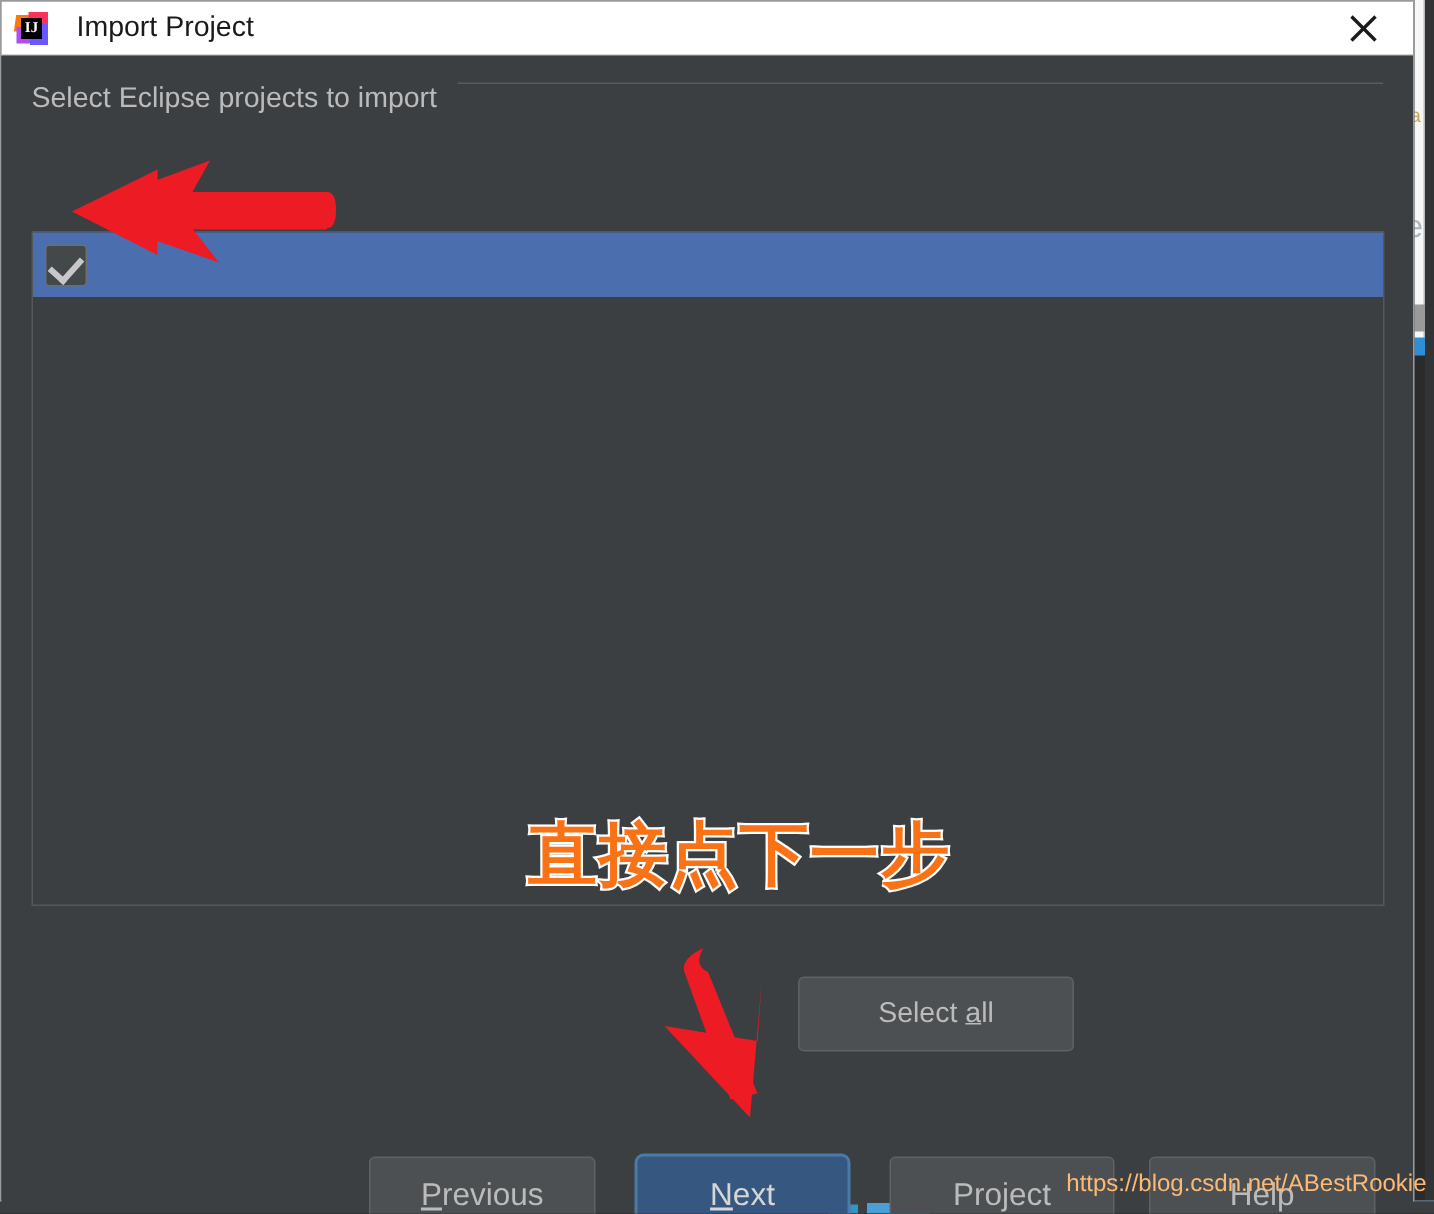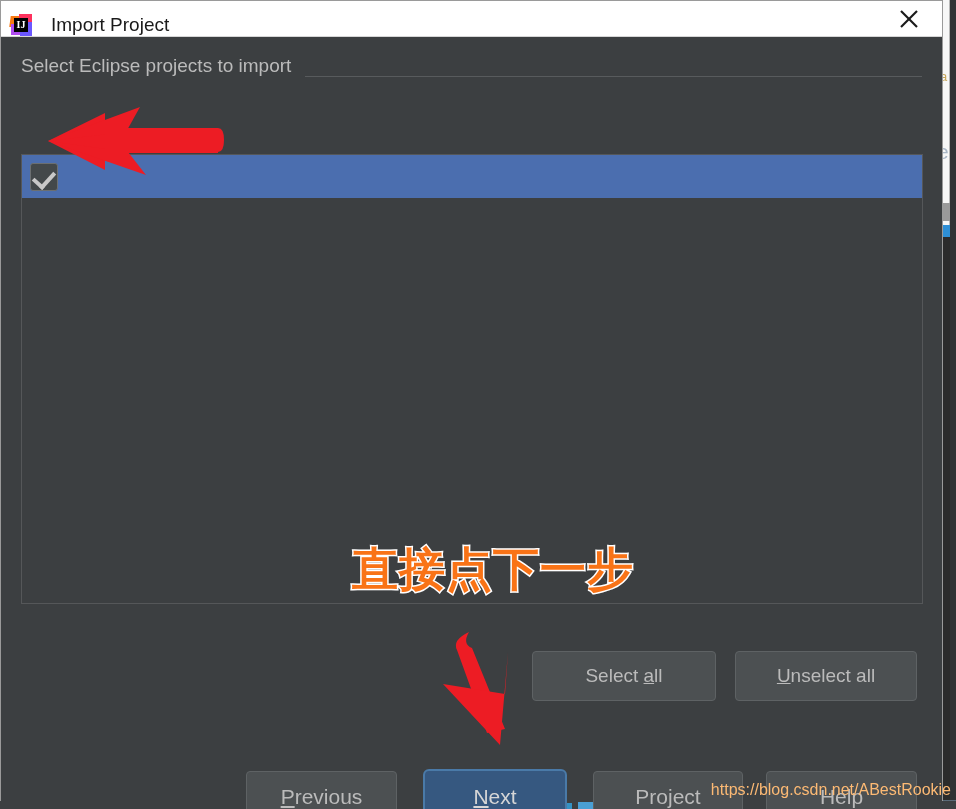--- a/index.html
+++ b/index.html
@@ -106,21 +106,21 @@
     box-sizing: border-box;
   }
 
   
   .titlebar {
     position: relative;
     height: 35px;
     background: #ffffff;
     border-bottom: 1px solid #d6d6d6;
     display: flex;
-    align-items: flex-end;
+    align-items: center;
   }
   .app-logo {
     position: relative;
     width: 22px; height: 22px;
     margin-left: 9px;
     flex: 0 0 auto;
   }
   .logo-a { position:absolute; left:0; top:2px; width:9px; height:11px; background:#f97a12; transform: skewX(-8deg);}
   .logo-b { position:absolute; left:1px; top:10px; width:10px; height:11px; background:#b04cf0;}
   .logo-c { position:absolute; left:9px; top:0px; width:13px; height:12px; background:#fe315d;}
@@ -155,21 +155,21 @@
     height: 765px;
     background: #3c3f41;
   }
 
   
   .section-header {
     position: absolute;
     left: 20px; top: 18px;
     right: 20px;
     display: flex;
-    align-items: flex-end;
+    align-items: flex-start;
   }
   .section-header .lbl {
     font-size: 19px;
     color: #bbbbbb;
     white-space: nowrap;
   }
   .section-header .rule {
     flex: 1 1 auto;
     height: 1px;
     background: #585b5d;
@@ -384,23 +384,20 @@
         </div>
         <div class="row-label"></div>
       </div>
     </div>
 
     <div class="cn-annot">直接点下一步</div>
 
     <div class="btn btn-select-all">
       <span>Select&nbsp;<span class="mn">a</span>ll</span>
     </div>
-    <div class="btn btn-unselect-all">
-      <span><span class="mn">U</span>nselect all</span>
-    </div>
 
 
     <div class="btn btn-previous">
       <span><span class="mn">P</span>revious</span>
     </div>
     <div class="btn-next">
       <span><span class="mn">N</span>ext</span>
     </div>
     <div class="btn btn-cancel">
       <span>Project</span>

